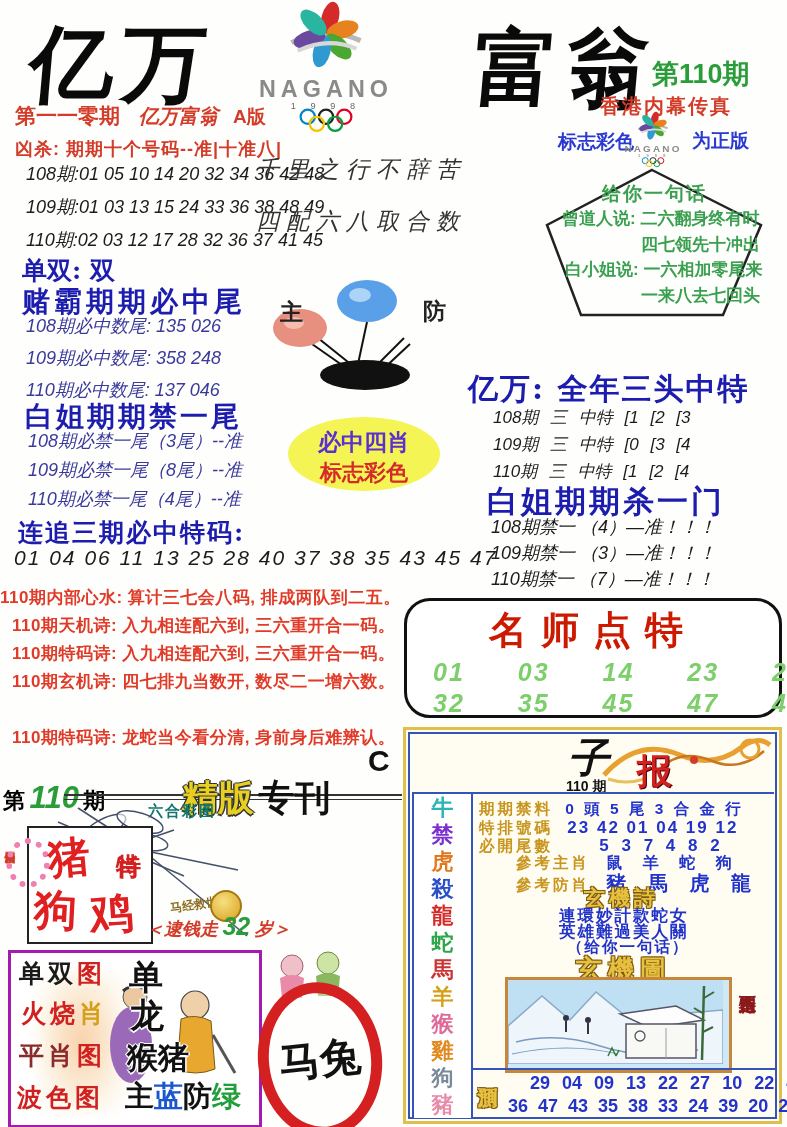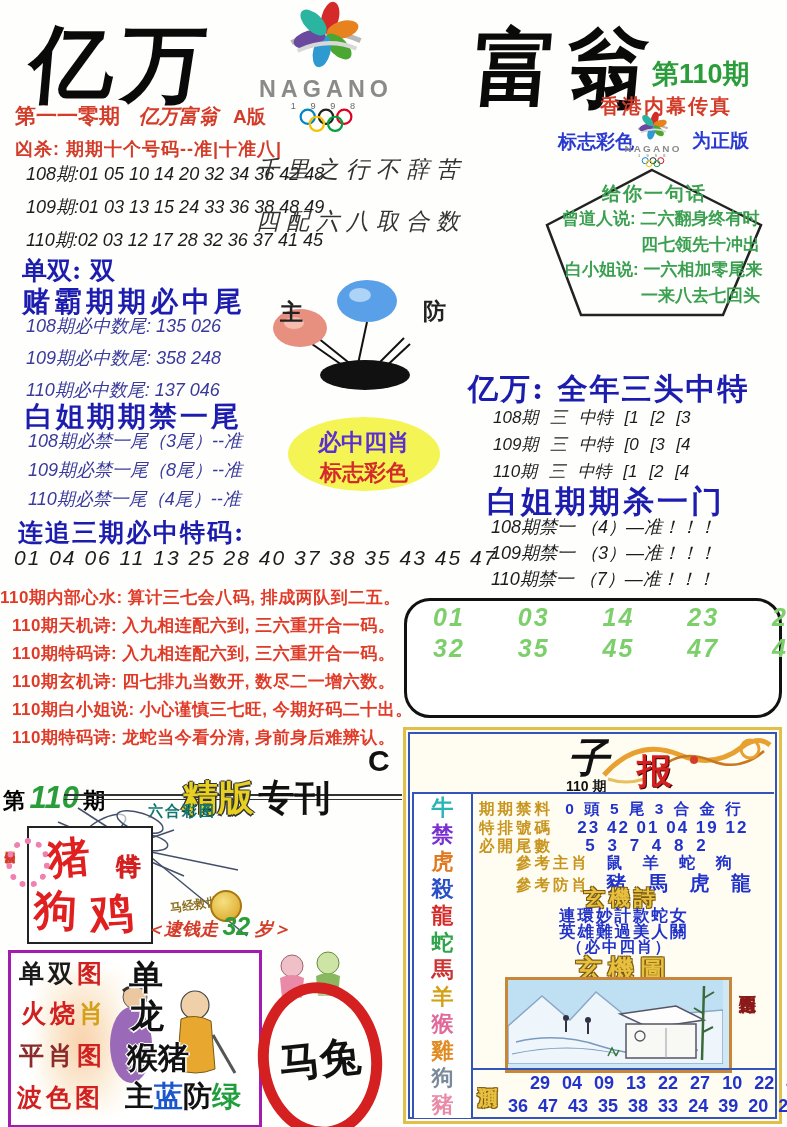--- a/index.html
+++ b/index.html
@@ -88,21 +88,20 @@
   <div class="abs hwblue" style="left:28px;top:458px;font-size:18px;">109期必禁一尾（8尾）--准</div>
   <div class="abs hwblue" style="left:28px;top:487px;font-size:18px;">110期必禁一尾（4尾）--准</div>
 
   <div class="abs bhead" style="left:18px;top:516px;font-size:25px;letter-spacing:2px;">连追三期必中特码:</div>
   <div class="abs hwdark" style="left:14px;top:546px;font-size:21px;letter-spacing:2px;">01 04 06 11 13 25 28 40 37 38 35 43 45 47</div>
 
   <div class="abs poem" style="left:0;top:586px;">110期内部心水: 算计三七会八码, 排成两队到二五。</div>
   <div class="abs poem" style="left:12px;top:614px;">110期天机诗: 入九相连配六到, 三六重开合一码。</div>
   <div class="abs poem" style="left:12px;top:642px;">110期特码诗: 入九相连配六到, 三六重开合一码。</div>
   <div class="abs poem" style="left:12px;top:670px;">110期玄机诗: 四七排九当数开, 数尽二一增六数。</div>
-  <div class="abs poem" style="left:12px;top:698px;">110期白小姐说: 小心谨慎三七旺, 今期好码二十出。</div>
   <div class="abs poem" style="left:12px;top:726px;">110期特码诗: 龙蛇当今看分清, 身前身后难辨认。</div>
 
   <div class="abs serif hw" style="left:256px;top:154px;font-size:23px;color:#333;letter-spacing:7px;">千里之行不辞苦</div>
   <div class="abs serif hw" style="left:256px;top:206px;font-size:23px;color:#333;letter-spacing:7px;">四配六八取合数</div>
 
   <svg class="abs" style="left:262px;top:272px;" width="185" height="128">
     <line x1="50" y1="72" x2="90" y2="100" stroke="#111" stroke-width="2"></line>
     <line x1="56" y1="66" x2="96" y2="98" stroke="#111" stroke-width="2"></line>
     <line x1="105" y1="50" x2="96" y2="92" stroke="#111" stroke-width="2"></line>
     <line x1="142" y1="66" x2="112" y2="96" stroke="#111" stroke-width="2"></line>
@@ -144,20 +143,22 @@
   <div class="abs hwdark" style="left:493px;top:406px;font-size:17px;word-spacing:7px;">108期 三 中特 [1 [2 [3</div>
   <div class="abs hwdark" style="left:493px;top:433px;font-size:17px;word-spacing:7px;">109期 三 中特 [0 [3 [4</div>
   <div class="abs hwdark" style="left:493px;top:460px;font-size:17px;word-spacing:7px;">110期 三 中特 [1 [2 [4</div>
 
   <div class="abs bhead" style="left:487px;top:481px;font-size:31px;letter-spacing:3px;">白姐期期杀一门</div>
   <div class="abs hwdark" style="left:491px;top:515px;font-size:18px;">108期禁一 （4）—准！！！</div>
   <div class="abs hwdark" style="left:491px;top:541px;font-size:18px;">109期禁一 （3）—准！！！</div>
   <div class="abs hwdark" style="left:491px;top:567px;font-size:18px;">110期禁一 （7）—准！！！</div>
 
   <div class="abs mingshi-box" style="left:404px;top:598px;width:372px;height:114px;">
+    <div style="text-align:center;margin-top:4px;font-size:38px;font-weight:900;color:#cc1a00;
+                letter-spacing:14px;font-family:'DejaVu Serif',serif;">名师点特</div>
     <div class="greennum" style="margin:2px 0 0 26px;">01 03 14 23 26</div>
     <div class="greennum" style="margin:2px 0 0 26px;">32 35 45 47 49</div>
   </div>
 
   <div class="abs" style="left:3px;top:780px;">
     <span style="font-size:22px;font-weight:900;">第</span>
     <span class="green hw" style="font-size:31px;font-weight:900;">110</span>
     <span style="font-size:22px;font-weight:900;">期</span>
   </div>
   <div class="abs" style="left:64px;top:794px;width:338px;height:3px;border-top:2px solid #333;
@@ -279,39 +280,39 @@
     <div class="zitem" style="color: rgb(122, 138, 154);">狗</div>
     <div class="zitem" style="color: rgb(232, 138, 168);">豬</div>
   </div>
 
   <div class="abs" style="left:479px;top:799px;font-size:15.5px;">
     <span class="goldlabel">期期禁料</span>
     <span class="bluenum" style="margin-left:8px;letter-spacing:3px;">0 頭 5 尾 3 合 金 行</span>
   </div>
   <div class="abs" style="left:479px;top:818px;font-size:15.5px;">
     <span class="goldlabel">特排號碼</span>
-    <span class="bluenum" style="margin-left:20px;letter-spacing:2px;font-size:17px;">23 42 01 04 19 12</span>
+    <span class="bluenum" style="margin-left:10px;letter-spacing:2px;font-size:17px;">23 42 01 04 19 12</span>
   </div>
   <div class="abs" style="left:479px;top:836px;font-size:15.5px;">
     <span class="goldlabel">必開尾數</span>
-    <span class="bluenum" style="margin-left:28px;letter-spacing:4px;font-size:17px;">5 3 7 4 8 2</span>
+    <span class="bluenum" style="margin-left:42px;letter-spacing:4px;font-size:17px;">5 3 7 4 8 2</span>
   </div>
   <div class="abs" style="left:516px;top:853px;font-size:15.5px;">
     <span class="goldlabel">參考主肖</span>
     <span class="bluenum" style="margin-left:12px;letter-spacing:8px;font-size:16px;">鼠 羊 蛇 狗</span>
   </div>
   <div class="abs" style="left:516px;top:870px;font-size:15.5px;">
     <span class="goldlabel">參考防肖</span>
     <span class="bluenum" style="margin-left:12px;letter-spacing:8px;font-size:20px;">豬 馬 虎 龍</span>
   </div>
 
   <div class="abs bubble" style="left:584px;top:884px;font-size:21px;letter-spacing:4px;">玄機詩</div>
   <div class="abs bluenum" style="left:559px;top:905px;font-size:16.5px;letter-spacing:2px;">連環妙計款蛇女</div>
   <div class="abs bluenum" style="left:559px;top:921px;font-size:16.5px;letter-spacing:2px;">英雄難過美人關</div>
-  <div class="abs bluenum" style="left:567px;top:937px;font-size:15.5px;letter-spacing:2px;">（必中四肖）</div>
+  <div class="abs bluenum" style="left:567px;top:937px;font-size:15.5px;letter-spacing:2px;">（给你一句话）</div>
   <div class="abs bubble" style="left:576px;top:952px;font-size:26px;letter-spacing:6px;">玄機圖</div>
 
   <div class="abs" style="left:505px;top:977px;width:221px;height:90px;border:3px solid #c8863a;background:#cfe8f5;">
     <svg width="215" height="84">
       <rect x="0" y="0" width="215" height="84" fill="#bfe0f2"></rect>
       <path d="M0,46 L34,16 L62,40 L88,12 L120,38 L215,30 L215,84 L0,84 Z" fill="#eef6fb" stroke="#8aa8c8" stroke-width="1.5"></path>
       <path d="M8,62 Q50,52 92,66 T190,70" stroke="#7a9ac0" stroke-width="1.5" fill="none"></path>
       <path d="M4,74 Q60,62 110,74" stroke="#7a9ac0" stroke-width="1.2" fill="none"></path>
       <polygon points="112,34 168,26 196,40 142,48" fill="#fdfdfd" stroke="#556" stroke-width="1.5"></polygon>
       <rect x="118" y="44" width="70" height="34" fill="#f8f8f4" stroke="#556" stroke-width="1.5"></rect>

